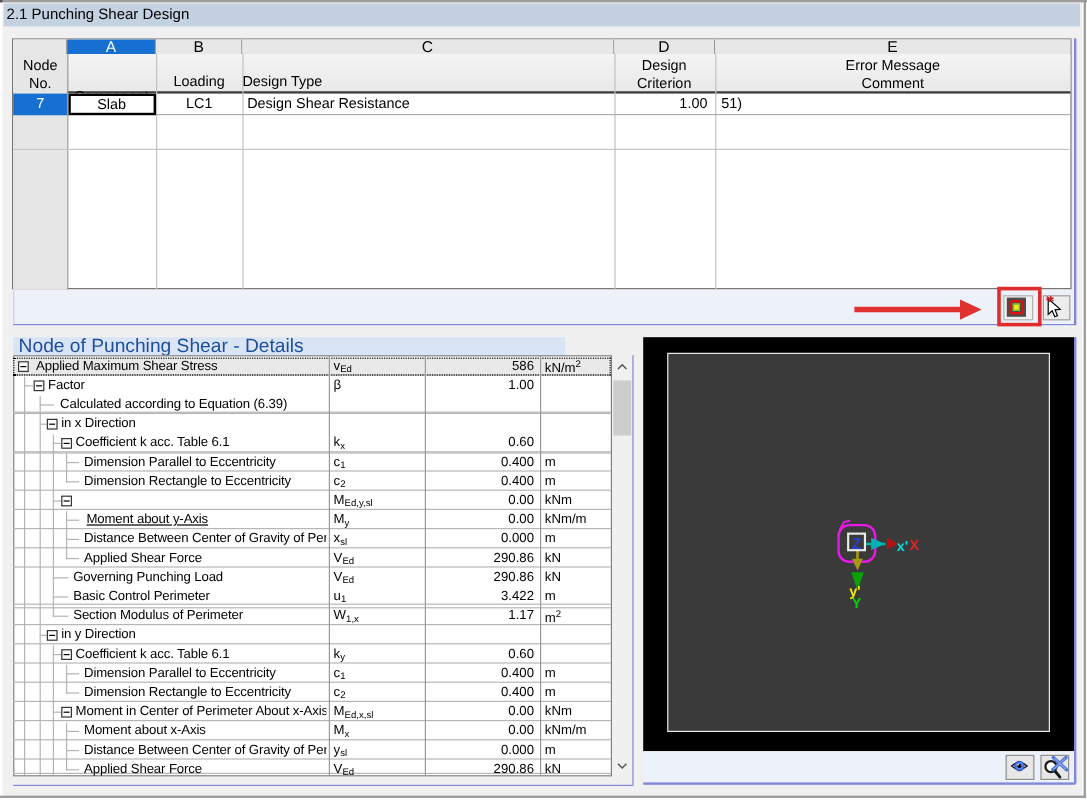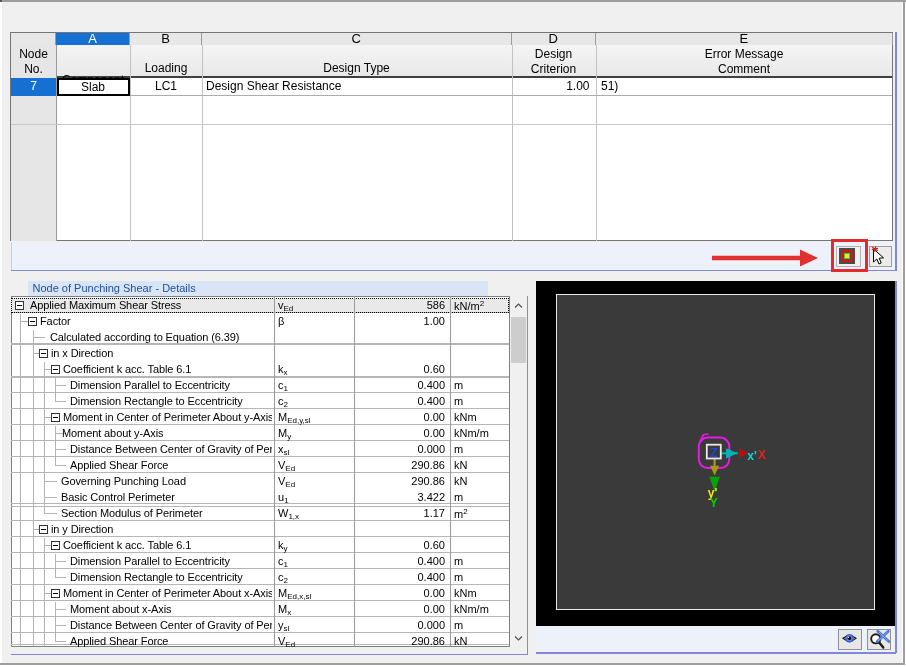--- a/index.html
+++ b/index.html
@@ -15,39 +15,40 @@
 .va{position:absolute;left:343px;width:91px;top:1px;text-align:right;}
 .un{position:absolute;left:443px;top:1px;white-space:nowrap;}
 </style></head><body>
 <div id="w">
 <div class="abs" style="left:0;top:0;width:906px;height:667px;background:#fff;"></div>
 <div class="abs" style="left:2px;top:2px;width:900px;height:661px;background:#f0f0f0;"></div>
 <div class="abs" style="left:0;top:0;width:906px;height:2px;background:#9d9d9d;"></div>
 <div class="abs" style="left:0;top:0;width:2px;height:2px;background:#555;"></div>
 <div class="abs" style="left:903px;top:0;width:2px;height:665px;background:#9d9d9d;"></div>
 <div class="abs" style="left:0;top:663px;width:904px;height:2px;background:#9d9d9d;"></div>
+<div class="abs" style="left:3px;top:3px;width:897px;height:19px;background:#c3d1e0;font-size:12.5px;color:#000;line-height:19px;padding-left:2.5px;">2.1 Punching Shear Design</div>
 <div class="abs" style="left:10px;top:32px;width:883px;height:209px;border:1px solid #767676;background:#fff;"></div>
 <div class="abs" style="left:11px;top:33px;width:881px;height:11.5px;background:#e9e9e9;border-bottom:1px solid #9b9b9b;"></div>
 <div class="abs" style="left:11px;top:44.5px;width:881px;height:33.5px;background:linear-gradient(#f4f4f4,#e9e9e9);border-bottom:2px solid #404040;"></div>
 <div class="abs" style="left:11px;top:44.5px;width:45px;height:196px;background:#e6e6e6;"></div>
 <div class="abs" style="left:11px;top:33px;width:45px;height:11.5px;background:#e7e7e7;color:#000;font-size:13px;line-height:11.5px;text-align:center;border-right:1px solid #9b9b9b;"></div>
 <div class="abs" style="left:56px;top:33px;width:74px;height:11.5px;background:#1670d1;color:#fff;font-size:13px;line-height:11.5px;text-align:center;border-right:1px solid #9b9b9b;">A</div>
 <div class="abs" style="left:130px;top:33px;width:72px;height:11.5px;background:#e7e7e7;color:#000;font-size:13px;line-height:11.5px;text-align:center;border-right:1px solid #9b9b9b;">B</div>
 <div class="abs" style="left:202px;top:33px;width:309.5px;height:11.5px;background:#e7e7e7;color:#000;font-size:13px;line-height:11.5px;text-align:center;border-right:1px solid #9b9b9b;">C</div>
 <div class="abs" style="left:511.5px;top:33px;width:84.5px;height:11.5px;background:#e7e7e7;color:#000;font-size:13px;line-height:11.5px;text-align:center;border-right:1px solid #9b9b9b;">D</div>
 <div class="abs" style="left:596px;top:33px;width:296.5px;height:11.5px;background:#e7e7e7;color:#000;font-size:13px;line-height:11.5px;text-align:center;border-right:1px solid #9b9b9b;">E</div>
 <div class="abs" style="left:56px;top:44.5px;width:1px;height:196px;background:#9a9a9a;"></div>
 <div class="abs" style="left:130px;top:44.5px;width:1px;height:196px;background:#c2c2c2;"></div>
 <div class="abs" style="left:202px;top:44.5px;width:1px;height:196px;background:#c2c2c2;"></div>
 <div class="abs" style="left:511.5px;top:44.5px;width:1px;height:196px;background:#c2c2c2;"></div>
 <div class="abs" style="left:596px;top:44.5px;width:1px;height:196px;background:#c2c2c2;"></div>
 <div class="abs" style="left:11px;top:47px;width:45px;height:30px;font-size:12px;text-align:center;line-height:15px;">Node<br>No.</div>
 <div class="abs" style="left:56px;top:61px;width:74px;font-size:12px;text-align:center;margin-top:12px;">Component</div>
 <div class="abs" style="left:130px;top:61px;width:72px;font-size:12px;text-align:center;">Loading</div>
-<div class="abs" style="left:202px;top:61px;width:309px;font-size:12px;text-align:center;">Design Type</div>
+<div class="abs" style="left:202px;top:61px;width:309px;font-size:12px;text-align:left;">Design Type</div>
 <div class="abs" style="left:511px;top:47px;width:85px;font-size:12px;text-align:center;line-height:15px;">Design<br>Criterion</div>
 <div class="abs" style="left:596px;top:47px;width:296px;font-size:12px;text-align:center;line-height:15px;">Error Message<br>Comment</div>
 <div class="abs" style="left:11px;top:78px;width:881px;height:18px;border-bottom:1px solid #adadad;"></div>
 <div class="abs" style="left:11px;top:78px;width:45px;height:17.5px;background:#1670d1;color:#fff;font-size:12px;text-align:center;line-height:17px;">7</div>
 <div class="abs" style="left:56.5px;top:78px;width:73px;height:18px;background:#fff;border:2px solid #000;font-size:12px;text-align:center;line-height:14px;">Slab</div>
 <div class="abs" style="left:130px;top:78px;width:72px;height:17px;font-size:12px;text-align:center;line-height:17px;">LC1</div>
 <div class="abs" style="left:206px;top:78px;width:300px;height:17px;font-size:12px;line-height:17px;">Design Shear Resistance</div>
 <div class="abs" style="left:511.5px;top:78px;width:78px;height:17px;font-size:12px;text-align:right;line-height:17px;">1.00</div>
 <div class="abs" style="left:601px;top:78px;width:200px;height:17px;font-size:12px;line-height:17px;">51)</div>
 <div class="abs" style="left:11px;top:123.5px;width:881px;height:1px;background:#c6c6c6;"></div>
@@ -61,21 +62,21 @@
 <div class="abs" style="left:835.5px;top:246px;width:25px;height:20.5px;background:#f0f0f0;border:1px solid #b2b2b2;"></div>
 <div class="abs" style="left:839px;top:248px;width:16px;height:16px;background:#4c4c4c;"></div>
 <div class="abs" style="left:841px;top:250px;width:12px;height:12px;background:#dd1111;border-radius:3px;"></div>
 <div class="abs" style="left:843px;top:252px;width:8px;height:8px;background:#4c4c4c;"></div>
 <div class="abs" style="left:844px;top:253px;width:6px;height:6px;background:#e8e82a;border:1px solid #6cc116;"></div>
 <div class="abs" style="left:868.5px;top:246px;width:23.5px;height:20.5px;background:#ececec;border:1px solid #9e9e9e;"></div>
 <svg class="abs" style="left:869px;top:245px;" width="23" height="22" viewBox="0 0 23 22">
 <path d="M4.5 4 L4.5 17 L7.8 14 L10 19 L12.2 18 L10.2 13.2 L14.5 12.8 Z" fill="#fff" stroke="#000" stroke-width="1"></path>
 <path d="M3.2 2.2 L8.8 5.8 M6.8 1.6 L5.4 6.6 M2.8 4.6 L9 3.4" stroke="#cc2222" stroke-width="1.3" fill="none"></path>
 </svg>
-<div class="abs" style="left:11px;top:281px;width:460px;height:15.5px;background:#d9e4f5;color:#1d4f9e;font-size:11px;line-height:15px;padding-left:4.5px;border-bottom:1px solid #b9c7dd;margin-left:17px;">Node of Punching Shear - Details</div>
+<div class="abs" style="left:11px;top:281px;width:460px;height:15.5px;background:#d9e4f5;color:#1d4f9e;font-size:16px;line-height:15px;padding-left:4.5px;border-bottom:1px solid #b9c7dd;">Node of Punching Shear - Details</div>
 <div class="abs" style="left:10.5px;top:296px;width:499px;height:350.5px;background:#fff;border:1px solid #808080;"></div>
 <div id="dtl" class="abs" style="left:0;top:0;width:906px;height:667px;">
 <div class="row" style="top:298px;height:15px;background:#e9e9e9;outline:1px dotted #000;outline-offset:-1px;">
 <div class="box" style="left:4px;">
           <i></i>
         </div>
         <div class="d" style="left:19px;width:242px;">Applied Maximum Shear Stress</div>
         <div class="sy">v<span class="sub">Ed</span></div>
         <div class="va">586</div>
         <div class="un">kN/m<span class="sup">2</span></div>
@@ -121,28 +122,27 @@
         <div class="d" style="left:59px;width:202px;">Dimension Rectangle to Eccentricity</div>
         <div class="sy">c<span class="sub">2</span></div>
         <div class="va">0.400</div>
         <div class="un">m</div>
 </div>
 <div class="row" style="top:410px;height:15px;">
 <div class="tl" style="left:33px;top:7px;width:7px;height:1px;"></div>
         <div class="box" style="left:40px;">
           <i></i>
         </div>
-        <div class="d" style="left:52px;width:209px;">Moment in Center of Perimeter About y-Axis</div>
         <div class="sy">M<span class="sub">Ed,y,sl</span></div>
         <div class="va">0.00</div>
         <div class="un">kNm</div>
 </div>
 <div class="row" style="top:426px;height:15px;">
 <div class="tl" style="left:44px;top:7px;width:11px;height:1px;"></div>
-        <div class="d" style="left:51px;width:202px;">Moment about y-Axis</div>
+        <div class="d" style="left:61px;width:202px;text-decoration:underline;">Moment about y-Axis</div>
         <div class="sy">M<span class="sub">y</span></div>
         <div class="va">0.00</div>
         <div class="un">kNm/m</div>
 </div>
 <div class="row" style="top:442px;height:15px;">
 <div class="tl" style="left:44px;top:7px;width:11px;height:1px;"></div>
         <div class="d" style="left:59px;width:202px;">Distance Between Center of Gravity of Peri</div>
         <div class="sy">x<span class="sub">sl</span></div>
         <div class="va">0.000</div>
         <div class="un">m</div>

